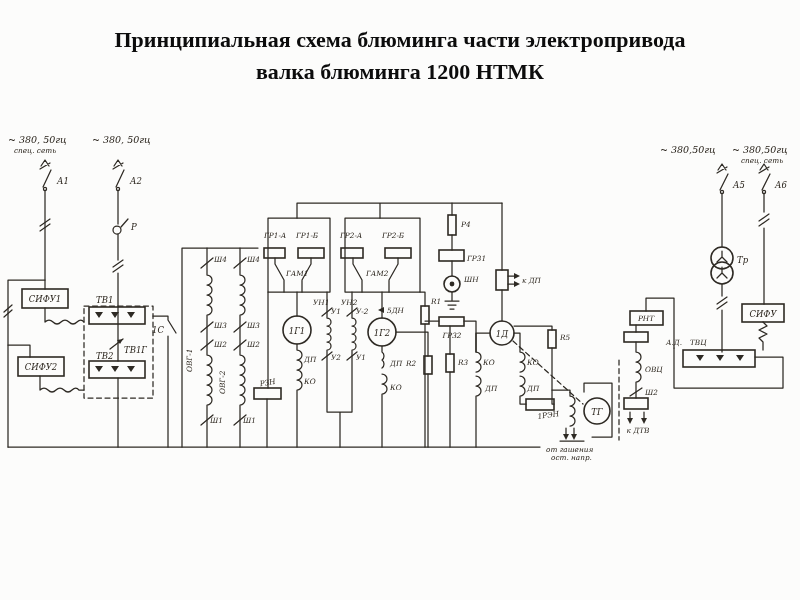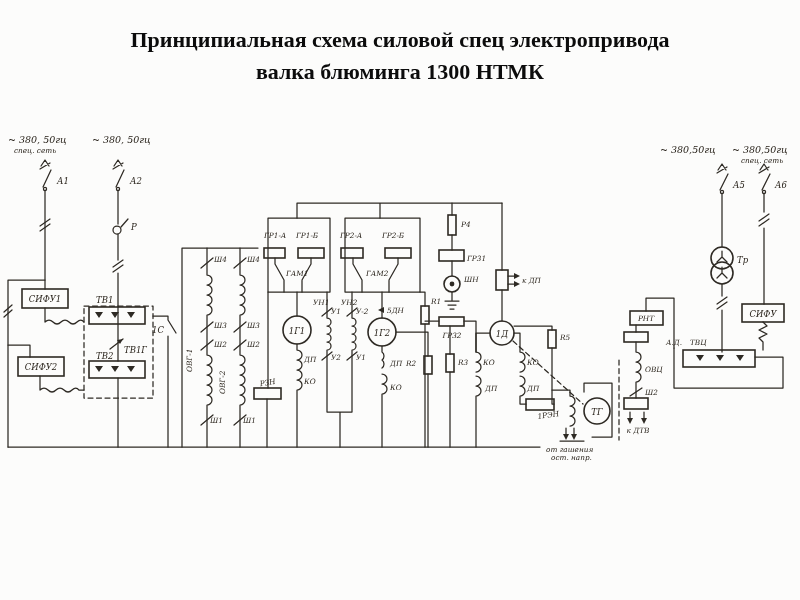--- a/index.html
+++ b/index.html
@@ -14,22 +14,22 @@
   .thy{fill:#2e2a24;stroke:none;}
   .lb{font:italic 8.5px "DejaVu Serif",serif;fill:#28221a;}
   .lbs{font:italic 7.3px "DejaVu Serif",serif;fill:#28221a;}
   .lbv{font:italic 9.5px "DejaVu Serif",serif;fill:#28221a;}
   .mid{text-anchor:middle;}
 </style>
 </head>
 <body>
 
 <div class="title">
-  <div>Принципиальная схема силовой спец электропривода</div>
-  <div>валка блюминга 1300 НТМК</div>
+  <div>Принципиальная схема блюминга части электропривода</div>
+  <div>валка блюминга 1200 НТМК</div>
 </div>
 
 <svg class="scene" width="800" height="600" viewBox="0 0 800 600">
 
   <g>
     <text class="lbv" x="8" y="143">~ 380, 50гц</text>
     <text class="lbs" x="14" y="153">спец. сеть</text>
     <text class="lbv" x="92" y="143">~ 380, 50гц</text>
 
     <g>

